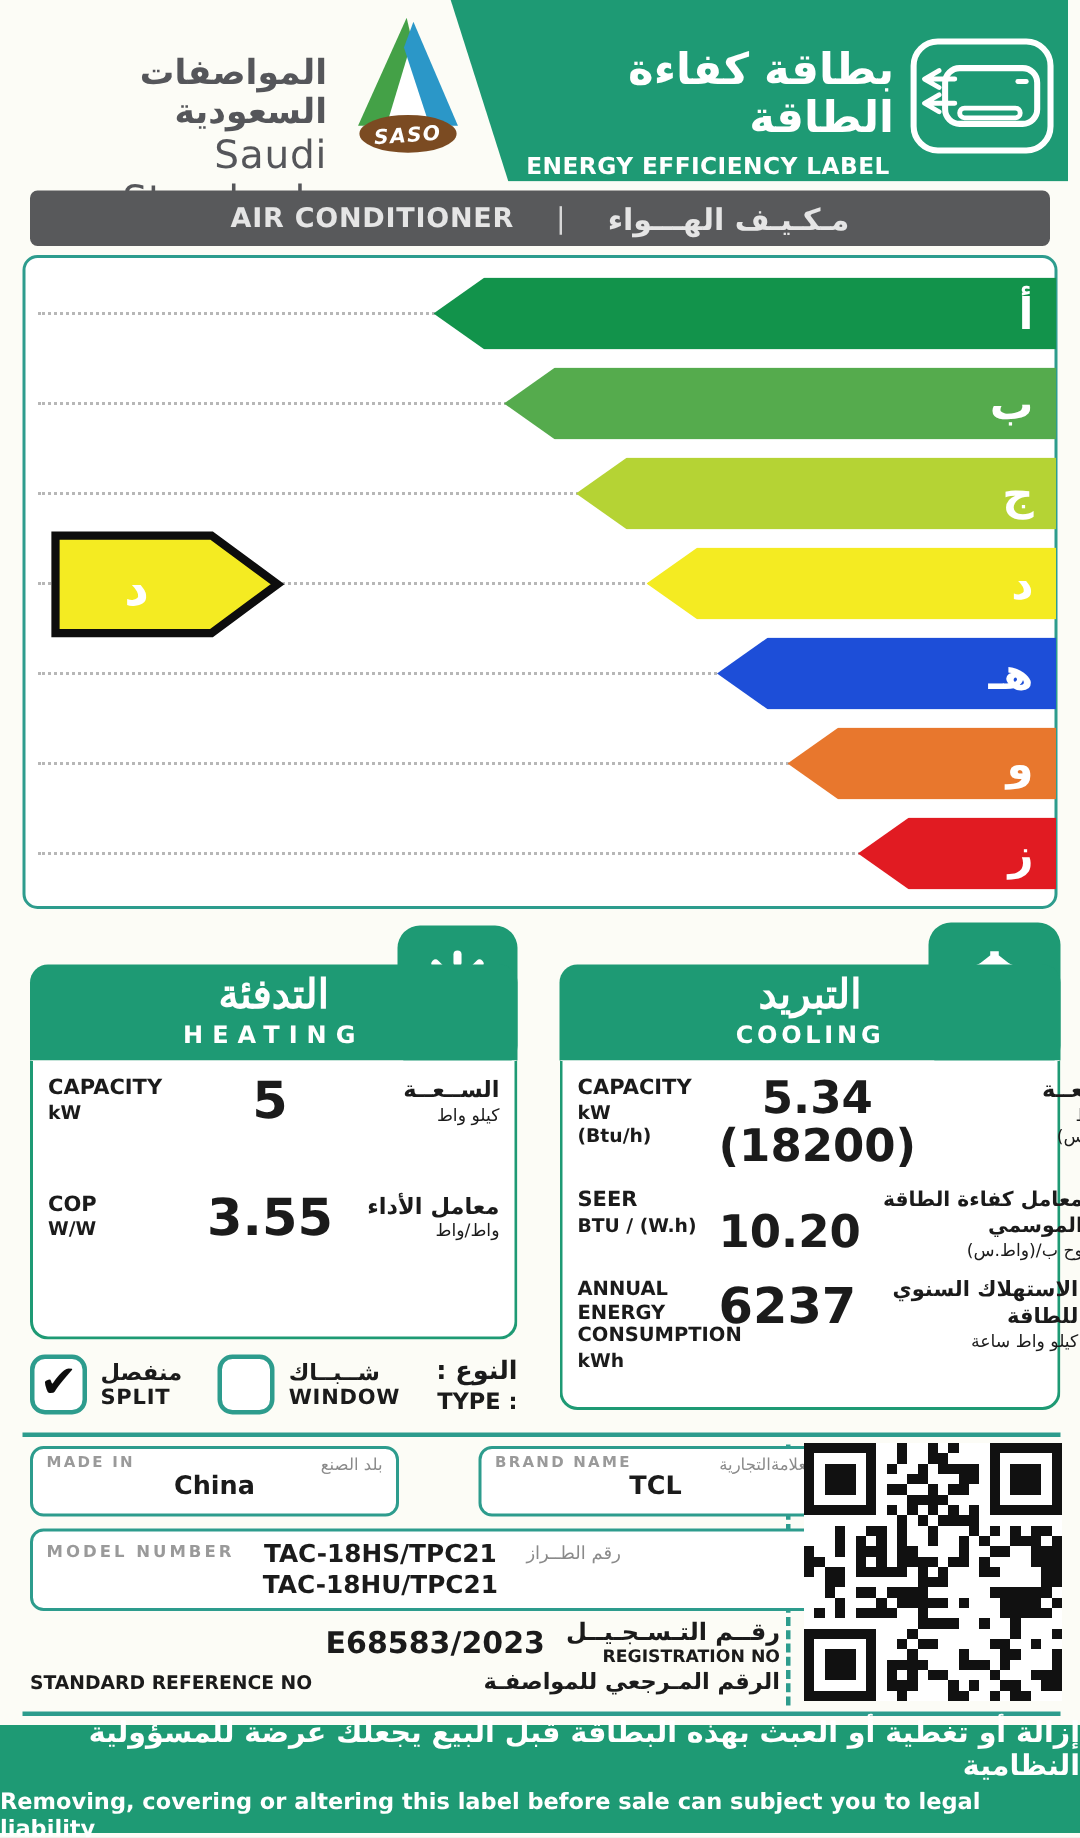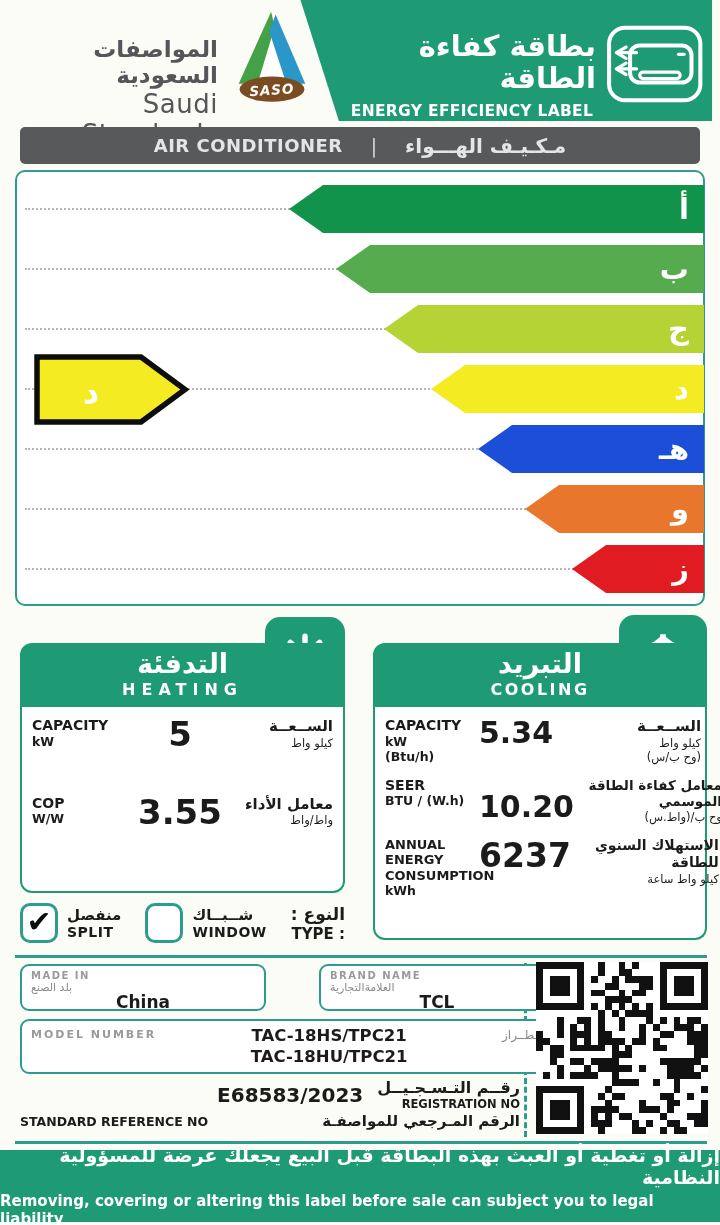--- a/index.html
+++ b/index.html
@@ -49,21 +49,21 @@
   .panel .tab{position:absolute;top:0;right:0;background:var(--green);border-radius:15px;
     display:flex;align-items:flex-start;justify-content:center;}
   .heating{left:20px;top:617px;width:325px;}
   .heating .tab{width:80px;height:95px;padding-top:13px;}
   .cooling{left:373px;top:615px;width:334px;}
   .cooling .tab{width:88px;height:97px;padding-top:13px;}
   .phead{position:relative;background:var(--green);border-radius:12px 12px 0 0;color:#fff;
     text-align:center;height:64px;padding-top:5px;}
   .heating .phead{margin-top:26px;}
   .cooling .phead{margin-top:28px;}
-  .phead-ar{font-size:27px;font-weight:bold;direction:rtl;line-height:1.15;}
+  .phead-ar{font-size:27px;font-weight:bold;direction:rtl;line-height:1.15;font-family:Liberation Serif, serif;}
   .phead-en{font-size:16px;font-weight:bold;margin-top:1px;}
   .heating .phead-en{letter-spacing:6px;}
   .cooling .phead-en{letter-spacing:2.5px;}
   .pbody{position:relative;background:#fff;border:2.5px solid var(--green);border-top:none;
     border-radius:0 0 12px 12px;padding:10px 10px;}
   .heating .pbody{height:186px;}
   .cooling .pbody{height:233px;}
   .prow{display:grid;align-items:start;}
   .heating .prow{grid-template-columns:95px 1fr 100px;}
   .cooling .prow{grid-template-columns:94px 1fr 148px;}
@@ -93,25 +93,25 @@
   .type-en{font-size:15px;font-weight:bold;margin-top:1px;}
 
   
   .rule{position:absolute;left:15px;width:692px;height:3px;background:var(--teal);}
   .rule-top{top:955px;}
   .rule-bottom{top:1141px;}
   .vdash{position:absolute;left:524px;top:963px;height:174px;border-left:3px dashed var(--teal);}
   .ibox{position:absolute;border:2.5px solid var(--teal);border-radius:9px;background:#fff;padding:4px 9px;}
   .made{left:20px;top:964px;width:246px;height:47px;}
   .brand{left:284px;top:964px;width:236px;height:47px;margin-left:35px;}
-  .ibox-top{display:flex;justify-content:space-between;align-items:flex-start;flex-direction:column;}
+  .ibox-top{display:flex;justify-content:space-between;align-items:flex-start;}
   .lab-en{color:#9a9a9a;font-size:10px;font-weight:bold;letter-spacing:1.5px;}
   .lab-ar{color:#8a8a8a;font-size:11px;direction:rtl;}
   .ibox-val{text-align:center;font-size:17px;font-weight:bold;margin-top:-2px;}
-  .model{left:20px;top:1019px;width:556px;height:55px;display:flex;align-items:center;justify-content:space-between;gap:19px;}
+  .model{left:20px;top:1019px;width:556px;height:55px;display:flex;align-items:center;gap:19px;}
   .model .lab-en{align-self:flex-start;margin-top:3px;letter-spacing:2px;font-size:11px;}
   .model .lab-ar{align-self:flex-start;margin-top:3px;font-size:12px;}
   .model-vals{text-align:center;font-size:16.5px;font-weight:bold;line-height:1.25;}
   .reg{position:absolute;left:20px;top:1078px;width:500px;display:flex;justify-content:flex-end;align-items:center;gap:14px;}
   .reg-val{font-size:20px;font-weight:bold;}
   .reg-labels{text-align:right;}
   .reg-ar{font-size:16px;font-weight:bold;direction:rtl;}
   .reg-en{font-size:11.5px;font-weight:bold;}
   .std{position:absolute;left:20px;top:1112px;width:500px;display:flex;justify-content:space-between;align-items:center;}
   .std-lab-en{font-size:12.5px;font-weight:bold;}
@@ -294,20 +294,21 @@
     </div>
     <div class="pbody">
       <div class="prow">
         <div class="prow-en">
           <div>CAPACITY</div>
           <div class="sub">kW</div>
           <div class="sub">(Btu/h)</div>
         </div>
         <div class="prow-val small">
           <div>5.34</div>
+            <div>(18200)</div>
         </div>
         <div class="prow-ar">
           <div>الســعــة</div>
           <div class="sub">كيلو واط</div>
           <div class="sub">(وح ب/س)</div>
         </div>
       </div>
       <div class="prow crow2">
         <div class="prow-en">
           <div>SEER</div>

